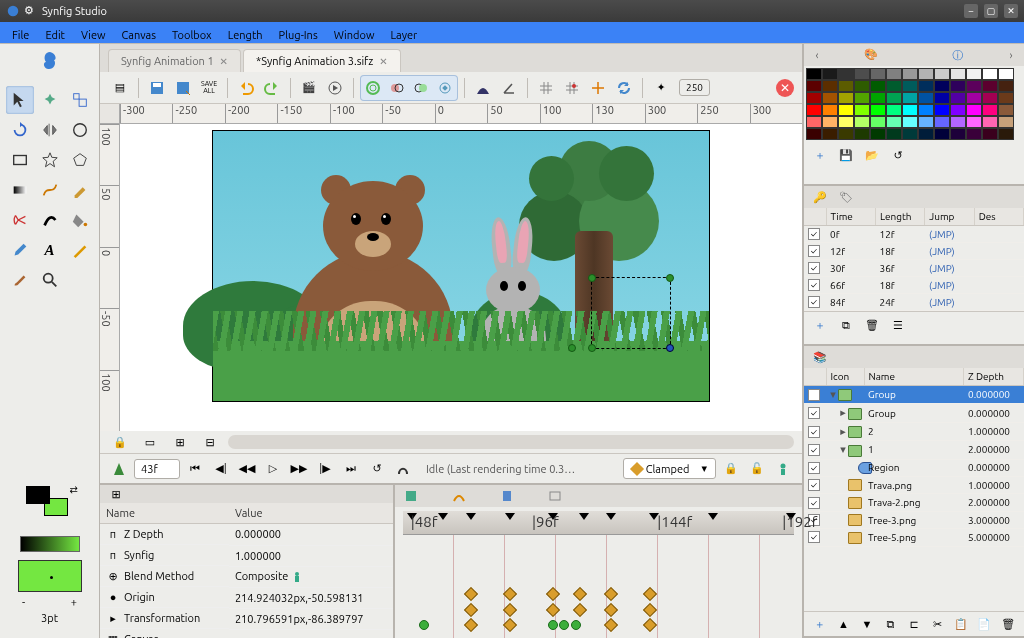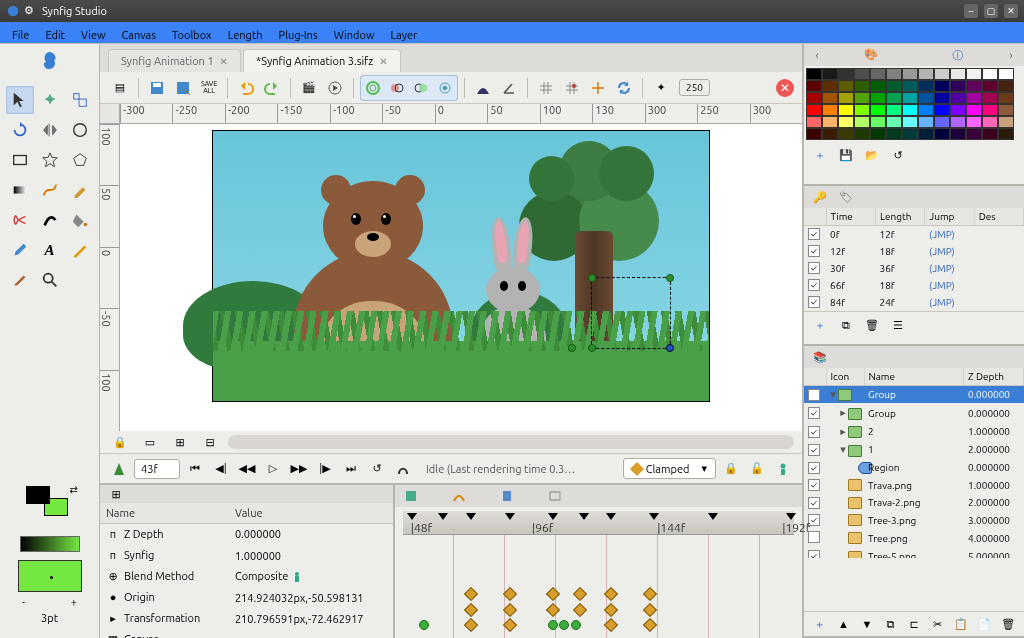--- a/index.html
+++ b/index.html
@@ -108,21 +108,21 @@
 .panel-tabs .ptab { width: 20px; height: 18px; display: flex; align-items: center; justify-content: center; border-radius: 3px 3px 0 0; }
 .params-panel table { width: 100%; border-collapse: collapse; }
 .params-panel th { text-align: left; padding: 4px 6px; background: #e8e6e2; border-bottom: 1px solid #cac6c0; font-weight: normal; color: #333; }
 .params-panel td { padding: 3px 6px; border-bottom: 1px solid #eee; white-space: nowrap; overflow: hidden; }
 .params-panel td.nm { display: flex; align-items: center; gap: 4px; }
 .pi { width: 14px; height: 14px; display: inline-flex; align-items: center; justify-content: center; font-size: 11px; }
 
 .timeline-panel { flex: 1; background: #ededea; display: flex; flex-direction: column; position: relative; }
 .timeline-panel .panel-tabs .ptab { margin-right: 24px; }
 .timeline-ruler { height: 24px; background: linear-gradient(to bottom, #e0ddd8, #c8c4be); border-bottom: 1px solid #999; position: relative; margin: 4px 8px 0 8px; font-size: 9px; }
-.timeline-ruler span { position: absolute; top: 10px; color: #333; font-size: 12px; text-align: right; }
+.timeline-ruler span { position: absolute; top: 2px; color: #333; font-size: 15px; text-align: right; }
 .timeline-ruler .tick { position: absolute; top: 2px; width: 0; height: 0; border-left: 5px solid transparent; border-right: 5px solid transparent; border-top: 7px solid #000; }
 .tracks { flex: 1; position: relative; margin: 0 8px; background: repeating-linear-gradient(to right, transparent 0 50px, #d5b0b0 50px 51px); }
 .kf { position: absolute; width: 10px; height: 10px; background: #d99d2b; border: 1px solid #7a5810; transform: rotate(45deg); }
 .kf.g { background: #3cae3c; border-color: #1a6a1a; border-radius: 50%; transform: none; }
 
 
 .rightcol { width: 222px; background: #ededea; border-left: 2px solid #b8b4ae; display: flex; flex-direction: column; }
 .rpanel { border-bottom: 2px solid #b8b4ae; display: flex; flex-direction: column; }
 .rpanel-tabs { height: 22px; background: #dedcd8; display: flex; align-items: center; padding: 0 4px; gap: 2px; }
 .rpanel-tabs .nav { width: 18px; height: 18px; display: flex; align-items: center; justify-content: center; color: #666; }
@@ -596,21 +596,21 @@
                   <span class="pi">●</span>
                   <span>Origin</span>
                 </td>
                 <td>214.924032px,-50.598131</td>
               </tr>
               <tr>
                 <td class="nm">
                   <span class="pi">▸</span>
                   <span>Transformation</span>
                 </td>
-                <td>210.796591px,-72.462917</td>
+                <td>210.796591px,-86.389797</td>
               </tr>
               <tr>
                 <td class="nm">
                   <span class="pi">▦</span>
                   <span>Canvas</span>
                 </td>
                 <td><group></group></td>
               </tr>
             </tbody>
         </table>
@@ -909,26 +909,20 @@
               <td>Trava-2.png</td>
               <td style="width:60px">2.000000</td>
             </tr>
             <tr>
               <td style="width:22px"><span class="chk">✓</span></td>
               <td style="width:38px;padding-left:12px"><span class="tree-arrow"></span><span class="licon img"></span></td>
               <td>Tree-3.png</td>
               <td style="width:60px">3.000000</td>
             </tr>
             <tr>
-              <td style="width:22px"><span class="chk"></span></td>
-              <td style="width:38px;padding-left:12px"><span class="tree-arrow"></span><span class="licon img"></span></td>
-              <td>Tree.png</td>
-              <td style="width:60px">4.000000</td>
-            </tr>
-            <tr>
               <td style="width:22px"><span class="chk">✓</span></td>
               <td style="width:38px;padding-left:12px"><span class="tree-arrow"></span><span class="licon img"></span></td>
               <td>Tree-5.png</td>
               <td style="width:60px">5.000000</td>
             </tr>
           </tbody>
       </table>
       <div class="layer-tools" style="margin-top:auto;border-top:1px solid #cac6c0">
         <div class="lb" style="color:#37c">＋</div>
         <div class="lb">▲</div>

